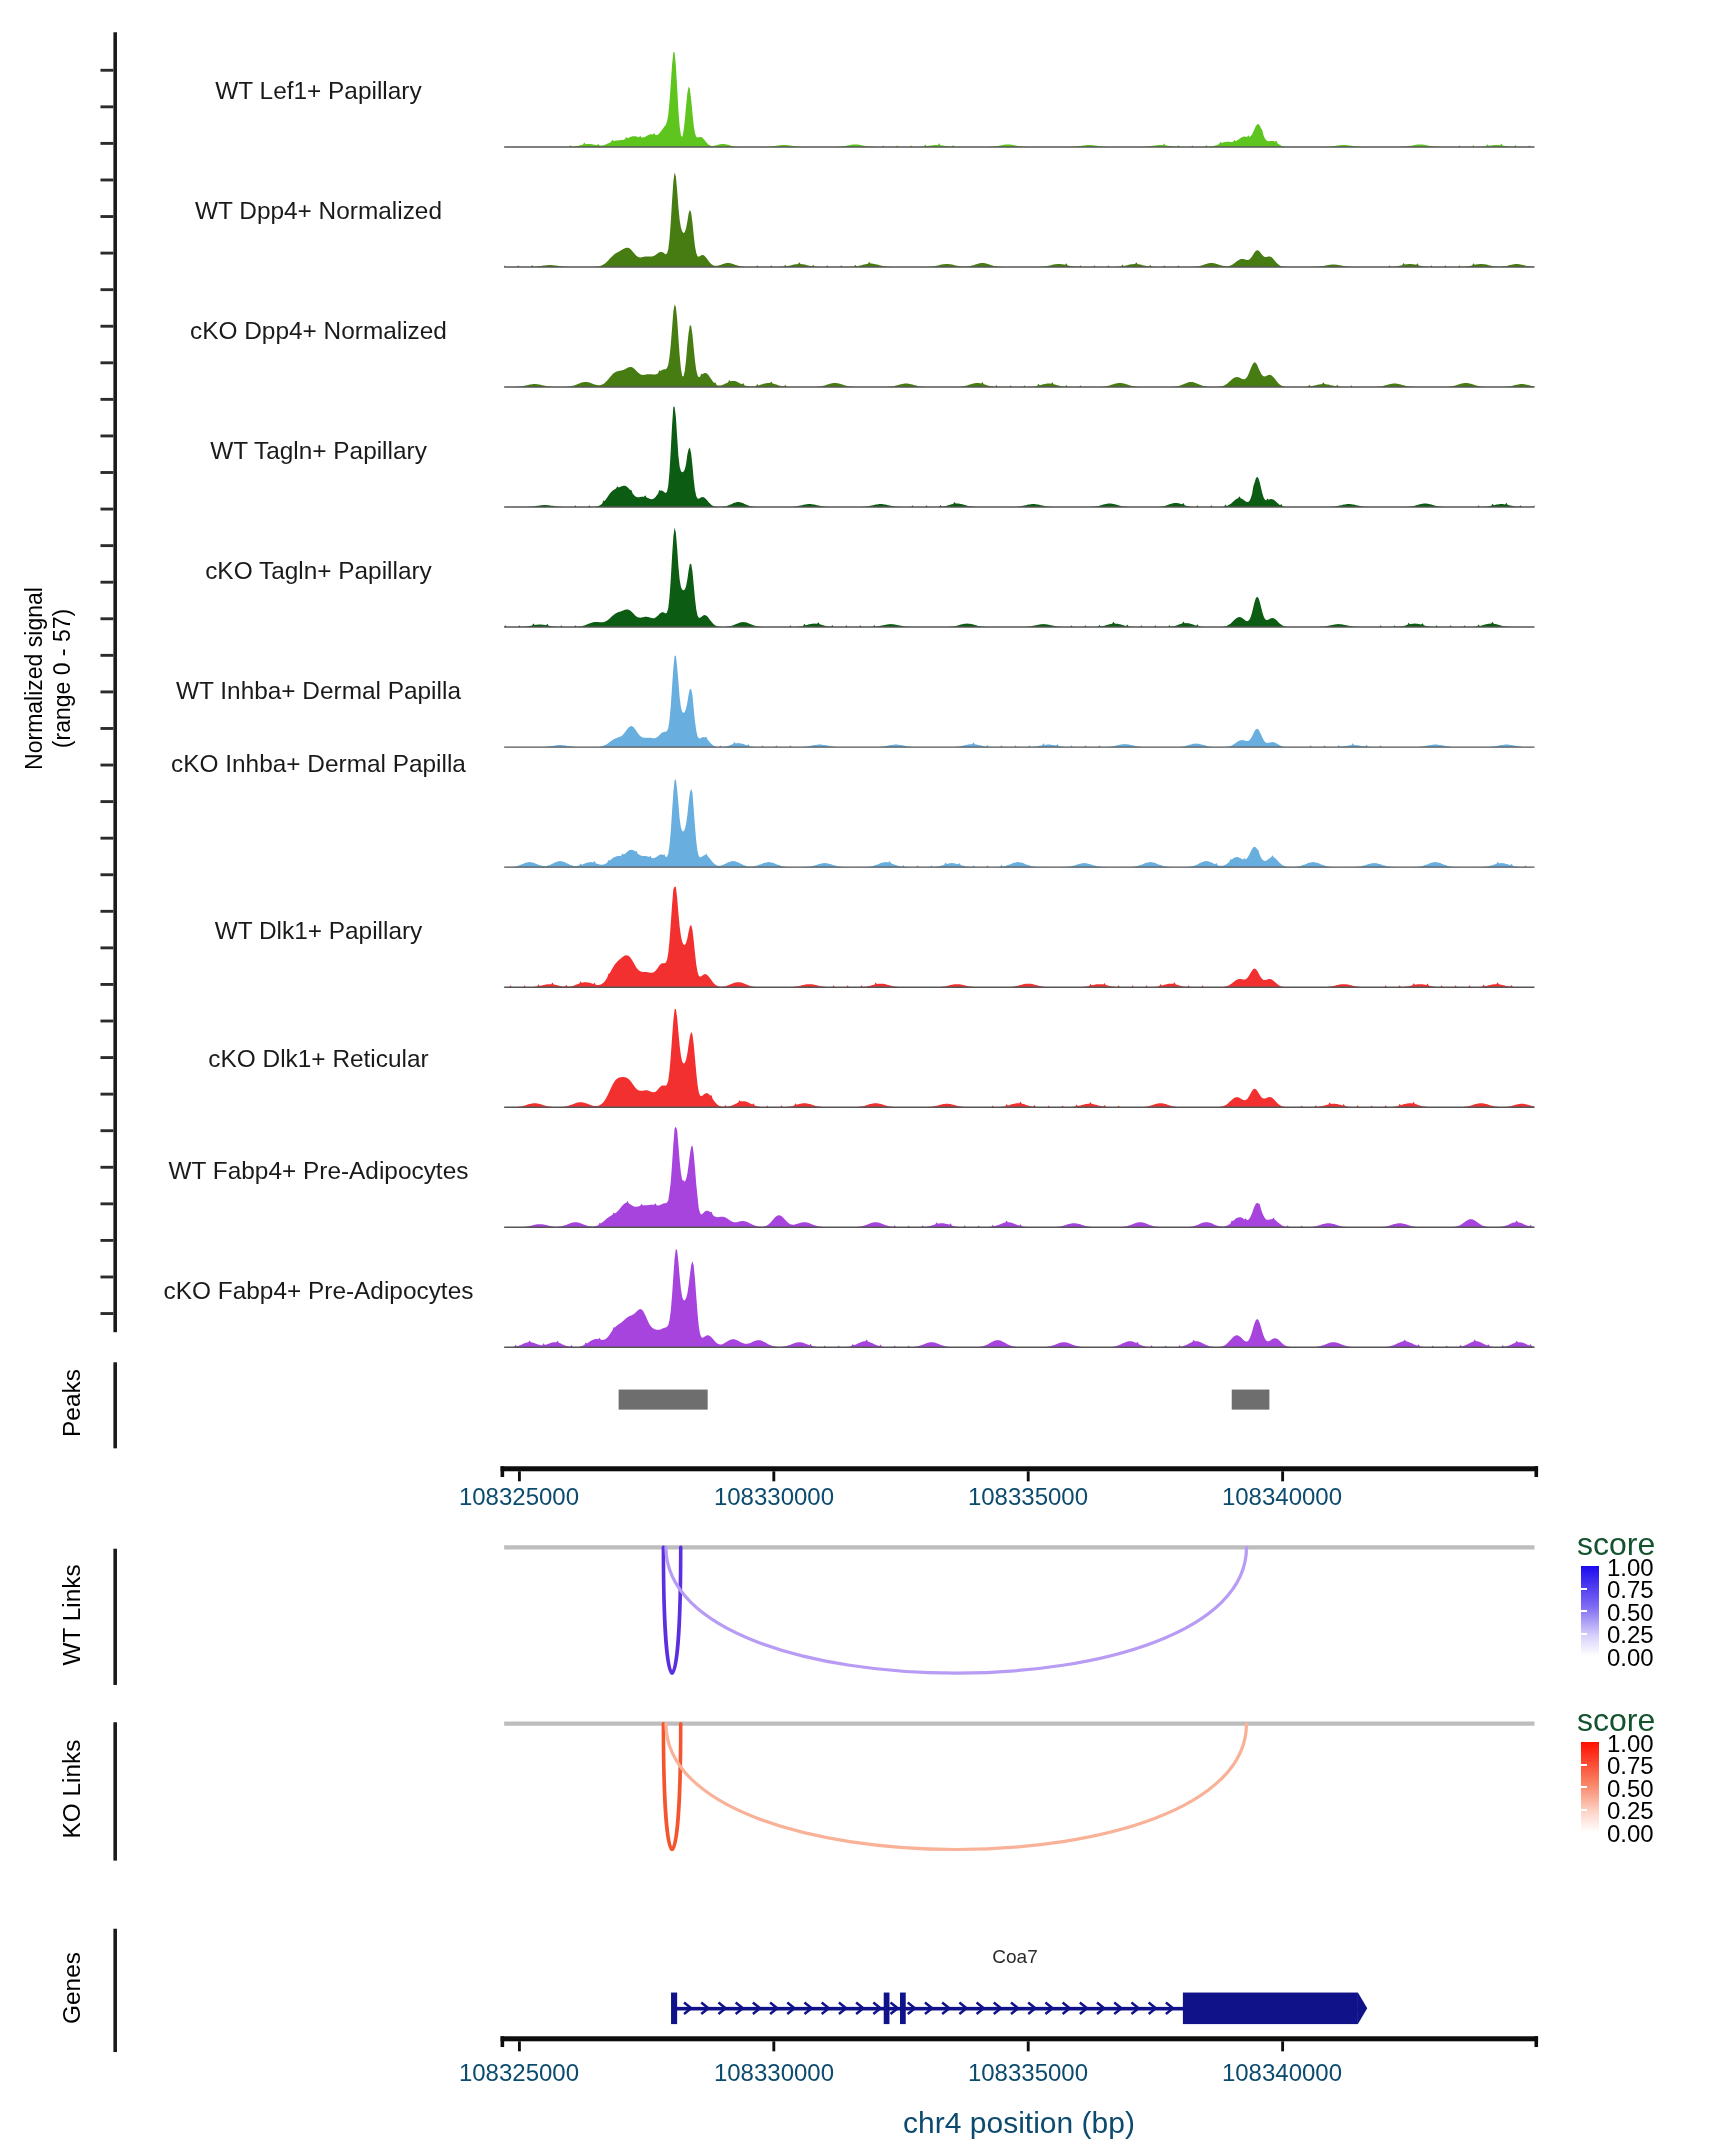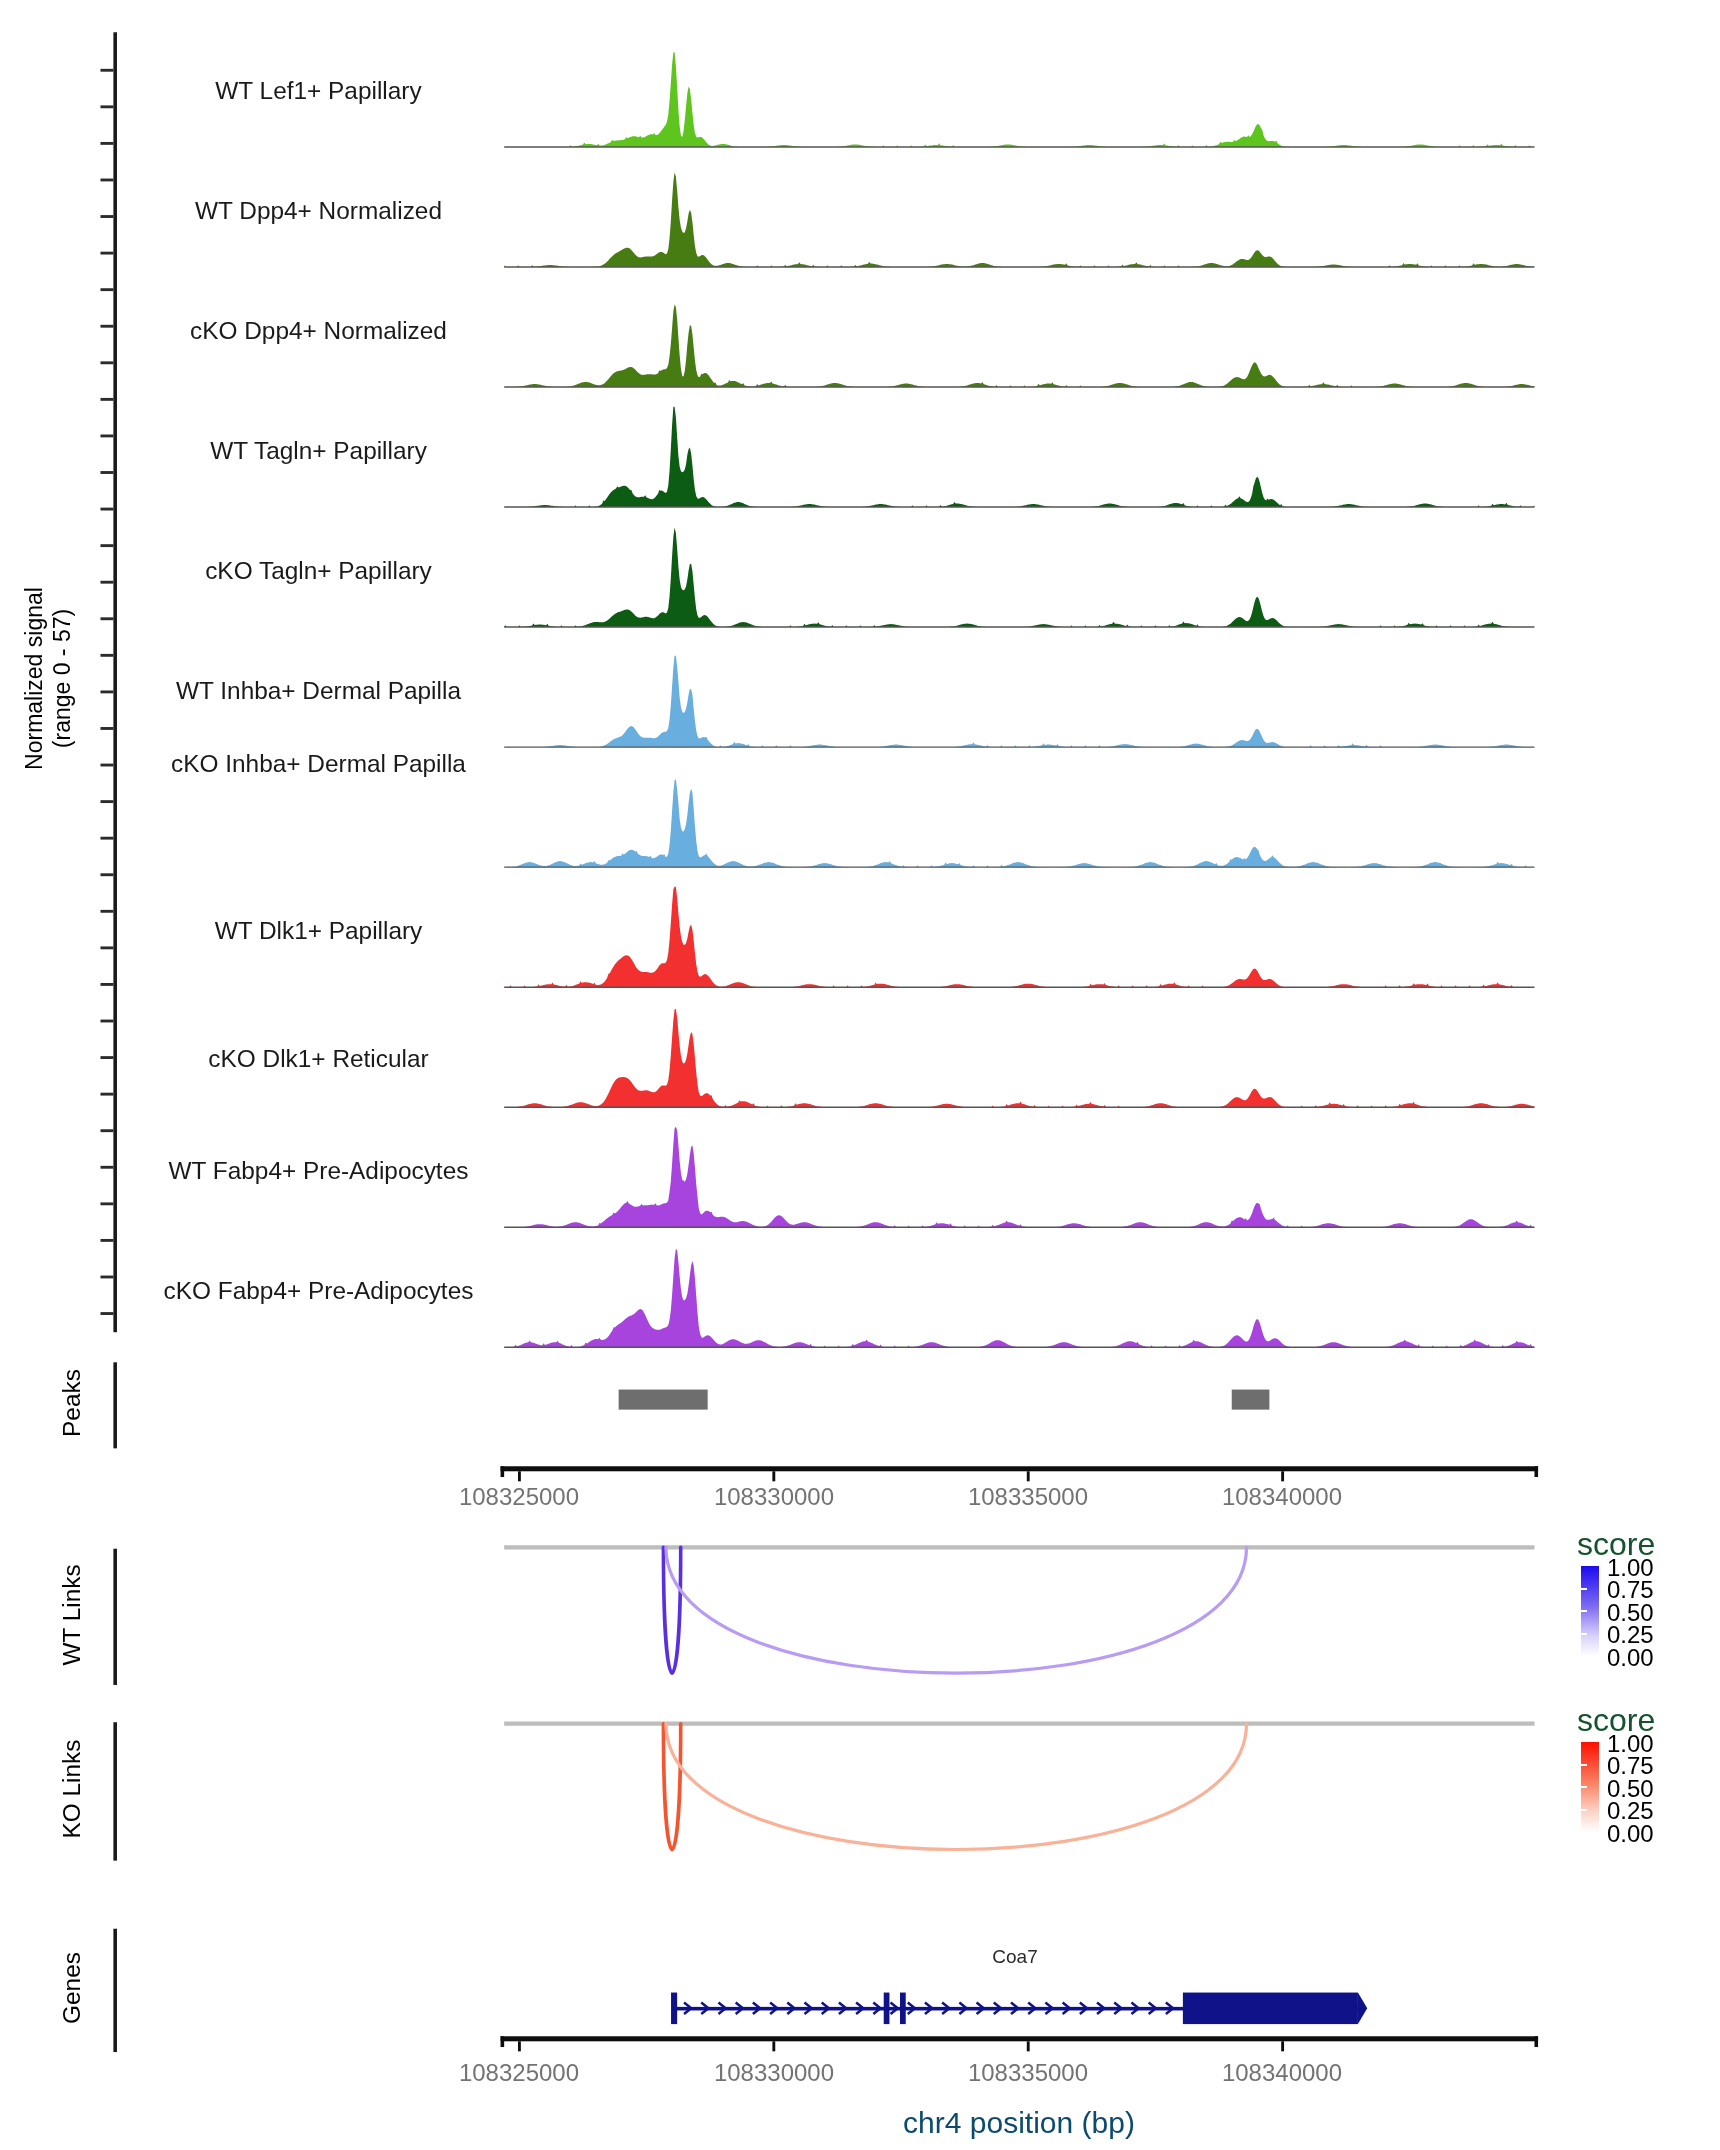--- a/index.html
+++ b/index.html
@@ -14,21 +14,21 @@
   }
   .ylab{
     position:absolute;width:645px;text-align:center;font-size:23px;color:#000;
     transform:rotate(-90deg);transform-origin:center center;white-space:nowrap;
   }
   .side{
     position:absolute;width:287px;text-align:center;font-size:24.4px;color:#000;
     transform:rotate(-90deg);transform-origin:center center;white-space:nowrap;
   }
   .xtick{
-    position:absolute;width:186px;text-align:center;font-size:24px;color:#737373;
+    position:absolute;width:186px;text-align:center;font-size:24px;color:#0c4a6e;
     transform:translateX(-50%);white-space:nowrap;
   }
   .xlabel{
     position:absolute;left:804px;top:2106px;width:430px;text-align:center;
     font-size:30px;color:#0c4a6e;
   }
   .legend{position:absolute;width:179px;}
   .ltitle{font-size:32px;color:#14532d;position:absolute;left:0px;top:0px;}
   .lbar{position:absolute;left:3.6px;top:40px;width:18.6px;height:90px;}
   .lnub{position:absolute;left:0;width:6.5px;height:2.2px;background:#ffffff;}

